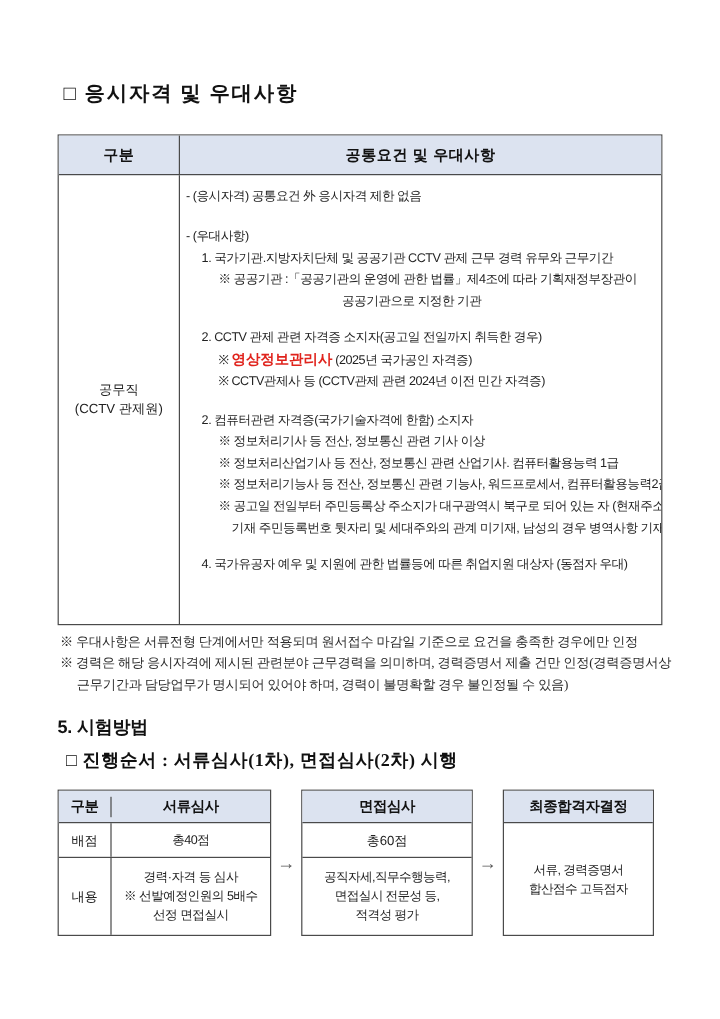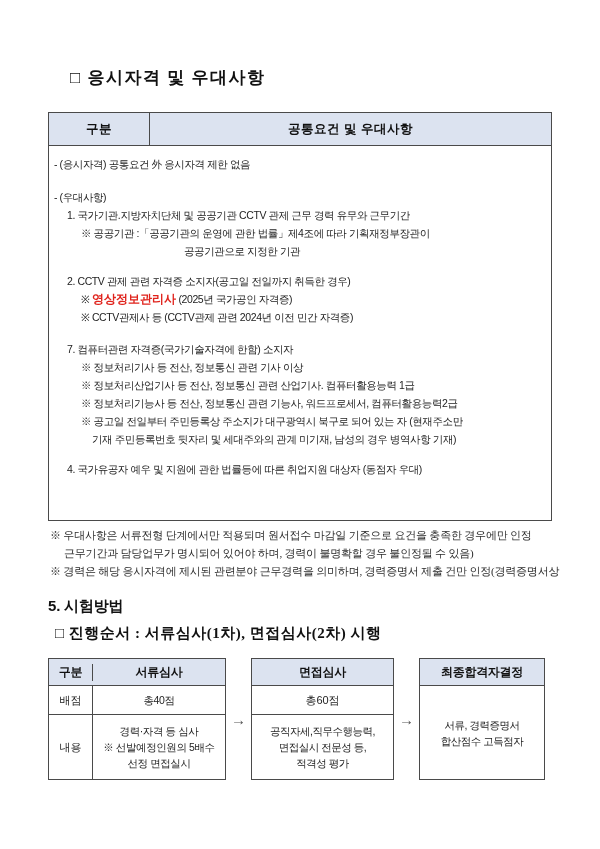--- a/index.html
+++ b/index.html
@@ -4,21 +4,21 @@
 <style>
   html,body{margin:0;padding:0;background:#e8e8e8;}
   .page{
     position:relative;width:600px;height:849px;margin:0 auto;
     background:#ffffff;color:#1f1f1f;
     font-family:"Liberation Sans",sans-serif;
     overflow:hidden;
   }
   
   .doc-title{
-    position:absolute;left:70px;top:66px;
+    position:absolute;left:53px;top:66px;
     font-family:"Liberation Serif",serif;
     font-size:17px;font-weight:bold;letter-spacing:1.5px;color:#111;
   }
   
   .qual-table{
     position:absolute;left:48px;top:112px;width:504px;
     border:1.6px solid #4a4a4a;box-sizing:border-box;background:#fff;
   }
   .qt-header{display:flex;height:32px;background:#dce3f0;border-bottom:1px solid #4a4a4a;}
   .qt-h-cell{
@@ -118,44 +118,48 @@
 <div class="page">
 
   <div class="doc-title">□ 응시자격 및 우대사항</div>
 
   <div class="qual-table">
     <div class="qt-header">
       <div class="qt-h-cell qt-h1">구분</div>
       <div class="qt-h-cell qt-h2">공통요건 및 우대사항</div>
     </div>
     <div class="qt-body">
+      <div class="qt-label">
+        <span>공무직</span>
+        <span>(CCTV 관제원)</span>
+      </div>
       <div class="qt-content">
         <div class="ln">- (응시자격) 공통요건 外 응시자격 제한 없음</div>
         <div class="ln g15">- (우대사항)</div>
         <div class="ln item">1. 국가기관.지방자치단체 및 공공기관 CCTV 관제 근무 경력 유무와 근무기간</div>
         <div class="ln note">※ 공공기관 :「공공기관의 운영에 관한 법률」제4조에 따라 기획재정부장관이</div>
         <div class="ln cont1">공공기관으로 지정한 기관</div>
         <div class="ln item g12">2. CCTV 관제 관련 자격증 소지자(공고일 전일까지 취득한 경우)</div>
         <div class="ln note"><span>※ </span><span class="red-cert">영상정보관리사</span><span> (2025년 국가공인 자격증)</span></div>
         <div class="ln note">※ CCTV관제사 등 (CCTV관제 관련 2024년 이전 민간 자격증)</div>
-        <div class="ln item g14">7. 컴퓨터관련 자격증(국가기술자격에 한함) 소지자</div>
+        <div class="ln item g14">2. 컴퓨터관련 자격증(국가기술자격에 한함) 소지자</div>
         <div class="ln note">※ 정보처리기사 등 전산, 정보통신 관련 기사 이상</div>
         <div class="ln note">※ 정보처리산업기사 등 전산, 정보통신 관련 산업기사. 컴퓨터활용능력 1급</div>
         <div class="ln note">※ 정보처리기능사 등 전산, 정보통신 관련 기능사, 워드프로세서, 컴퓨터활용능력2급</div>
         <div class="ln note">※ 공고일 전일부터 주민등록상 주소지가 대구광역시 북구로 되어 있는 자 (현재주소만</div>
         <div class="ln cont4">기재 주민등록번호 뒷자리 및 세대주와의 관계 미기재, 남성의 경우 병역사항 기재)</div>
         <div class="ln item g12">4. 국가유공자 예우 및 지원에 관한 법률등에 따른 취업지원 대상자 (동점자 우대)</div>
       </div>
     </div>
   </div>
 
   <div class="footnotes">
     <div class="fn">※ 우대사항은 서류전형 단계에서만 적용되며 원서접수 마감일 기준으로 요건을 충족한 경우에만 인정</div>
+    <div class="fn">※ 경력은 해당 응시자격에 제시된 관련분야 근무경력을 의미하며, 경력증명서 제출 건만 인정(경력증명서상</div>
     <div class="fn fn-cont">근무기간과 담당업무가 명시되어 있어야 하며, 경력이 불명확할 경우 불인정될 수 있음)</div>
-    <div class="fn">※ 경력은 해당 응시자격에 제시된 관련분야 근무경력을 의미하며, 경력증명서 제출 건만 인정(경력증명서상</div>
   </div>
 
   <div class="sec5-heading">5. 시험방법</div>
   <div class="sec5-sub">□ 진행순서 : 서류심사(1차), 면접심사(2차) 시행</div>
 
   <div class="process">
 
     <div class="pbox pbox1">
       <div class="p-head">
         <div class="b1-head-corner">구분</div>

